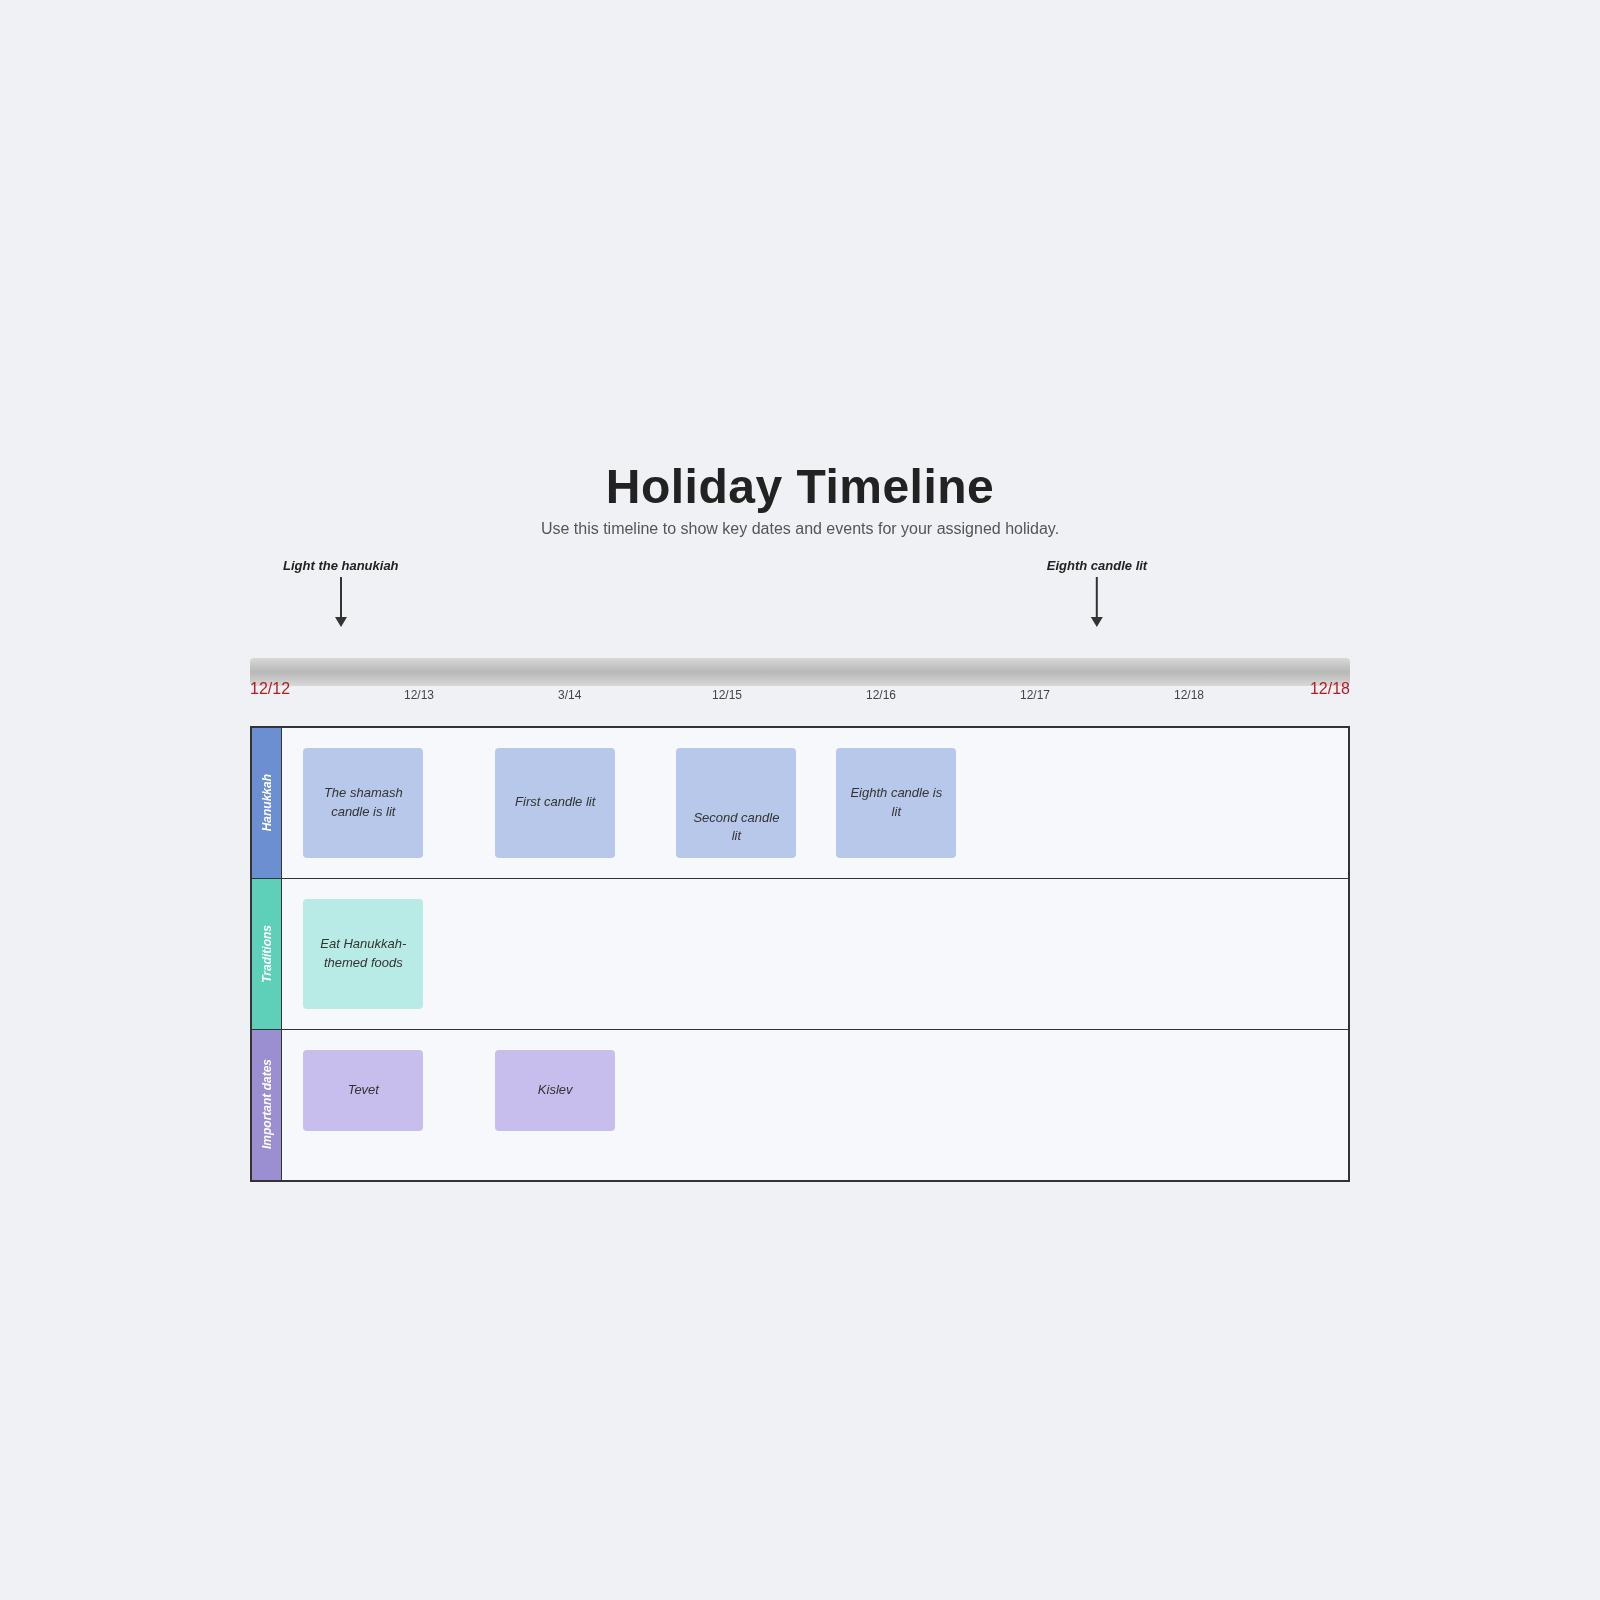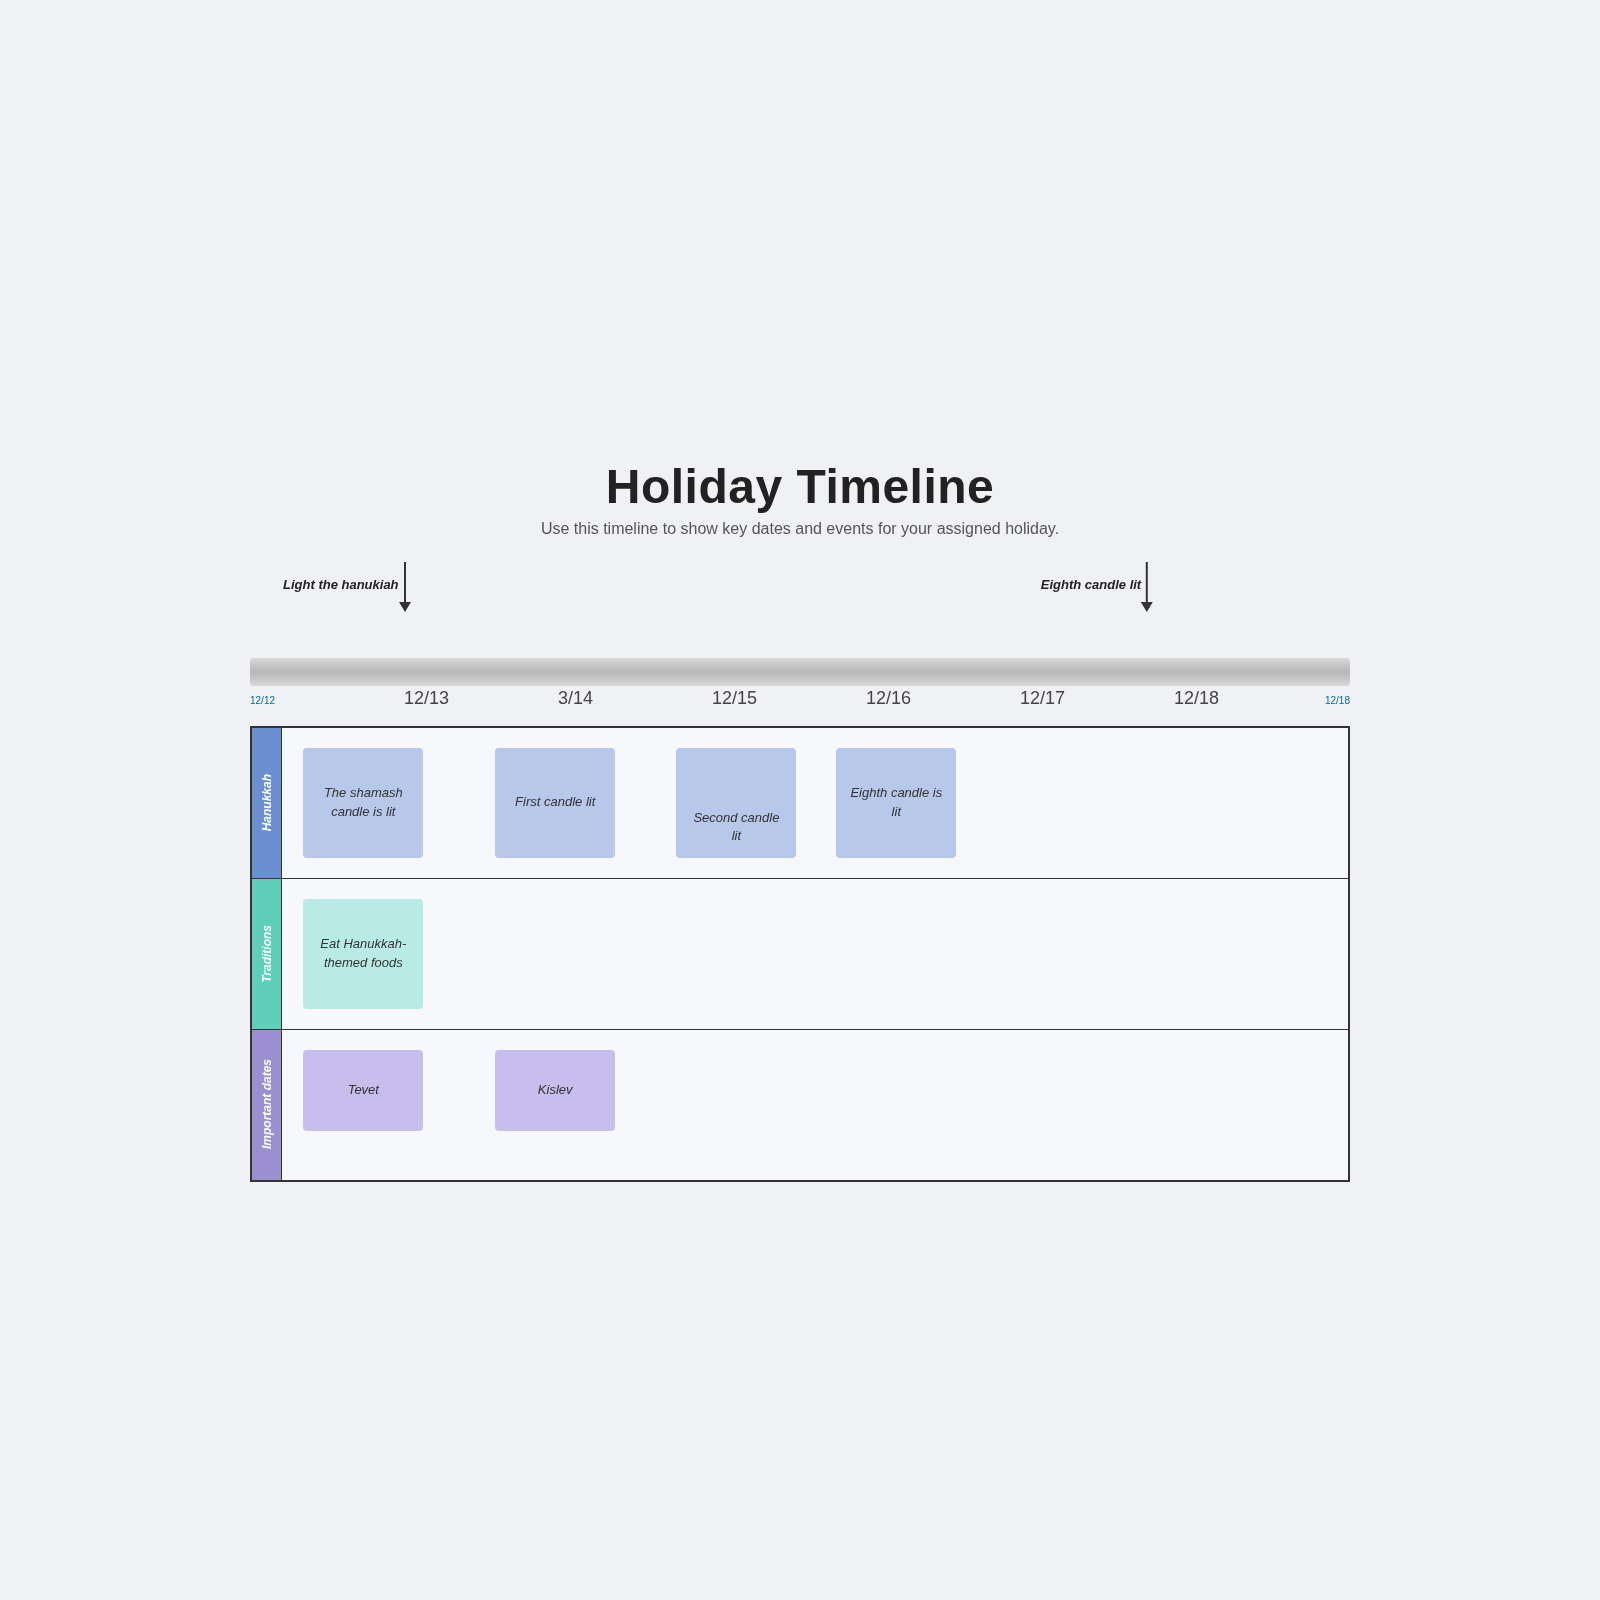--- a/index.html
+++ b/index.html
@@ -36,21 +36,21 @@
     
     .annotations-area {
       position: relative;
       height: 100px;
       width: 100%;
       margin-top: 20px;
     }
     .annotation {
       position: absolute;
       display: flex;
-      flex-direction: row;
+      flex-direction: column;
       align-items: center;
     }
     .annotation-label {
       font-size: 13px;
       font-weight: 700;
       font-style: italic;
       color: #222;
       white-space: nowrap;
     }
     .annotation-arrow {
@@ -90,30 +90,30 @@
       width: 100%;
       height: 20px;
     }
     .tick-container {
       position: absolute;
       display: flex;
       flex-direction: column;
       align-items: center;
     }
     .tick-label {
-      font-size: 18px;
+      font-size: 12px;
       color: #444;
       margin-top: 2px;
       white-space: nowrap;
     }
     .start-label, .end-label {
       position: absolute;
-      font-size: 10px;
-      color: #0369a1;
-      bottom: 0;
+      font-size: 16px;
+      color: #b91c1c;
+      bottom: 8px;
     }
     .start-label { left: 0; }
     .end-label { right: 0; }
 
     
     .grid-container {
       width: 100%;
       border: 2px solid #333;
       margin-top: 20px;
     }

